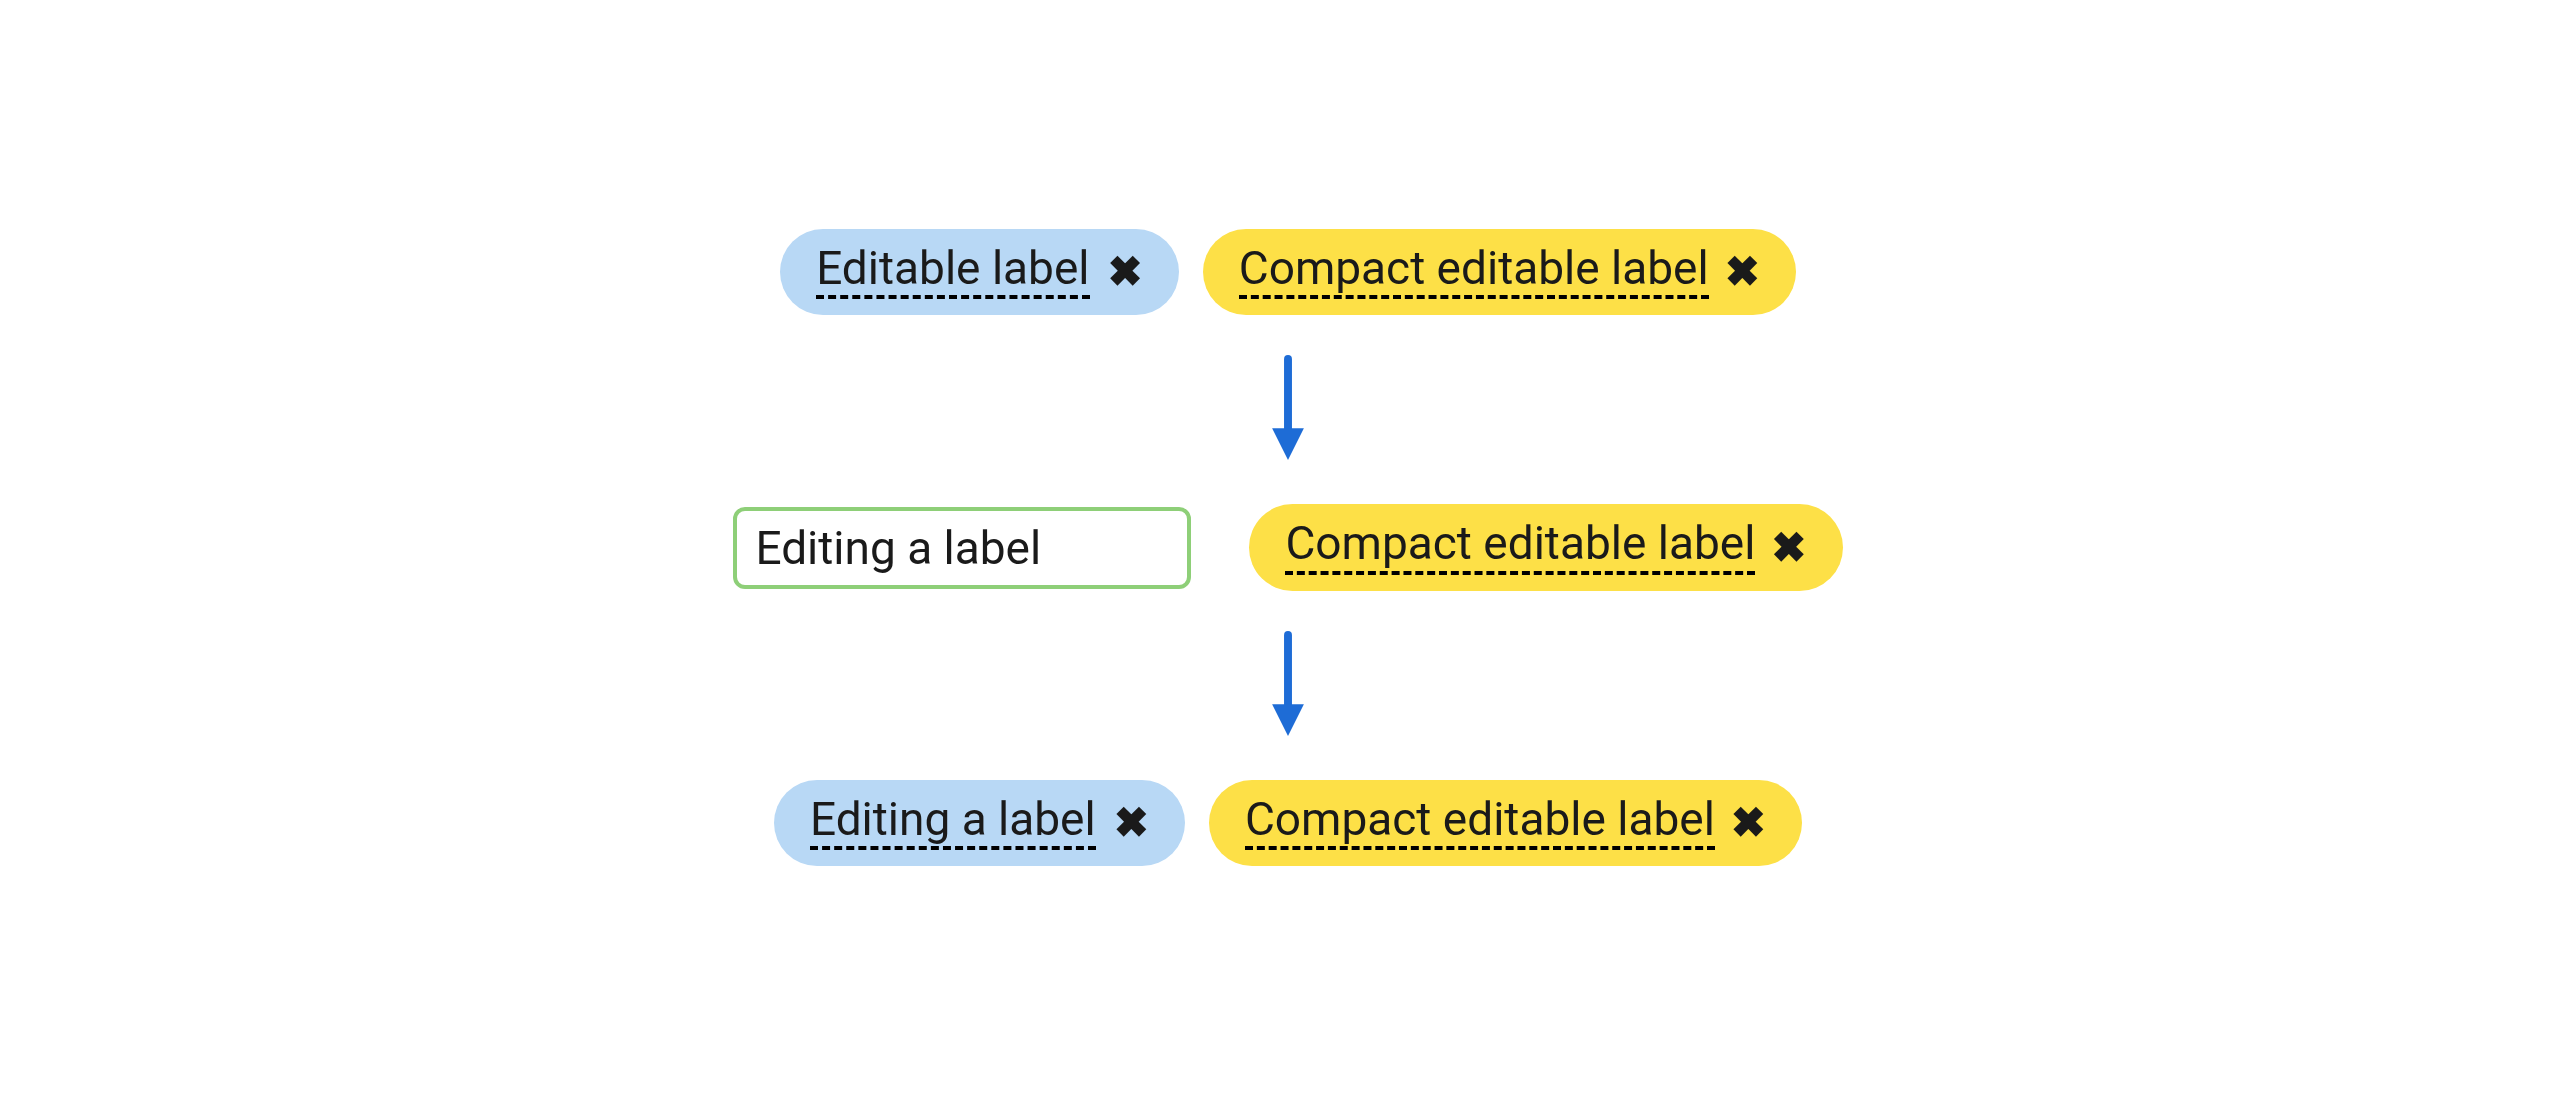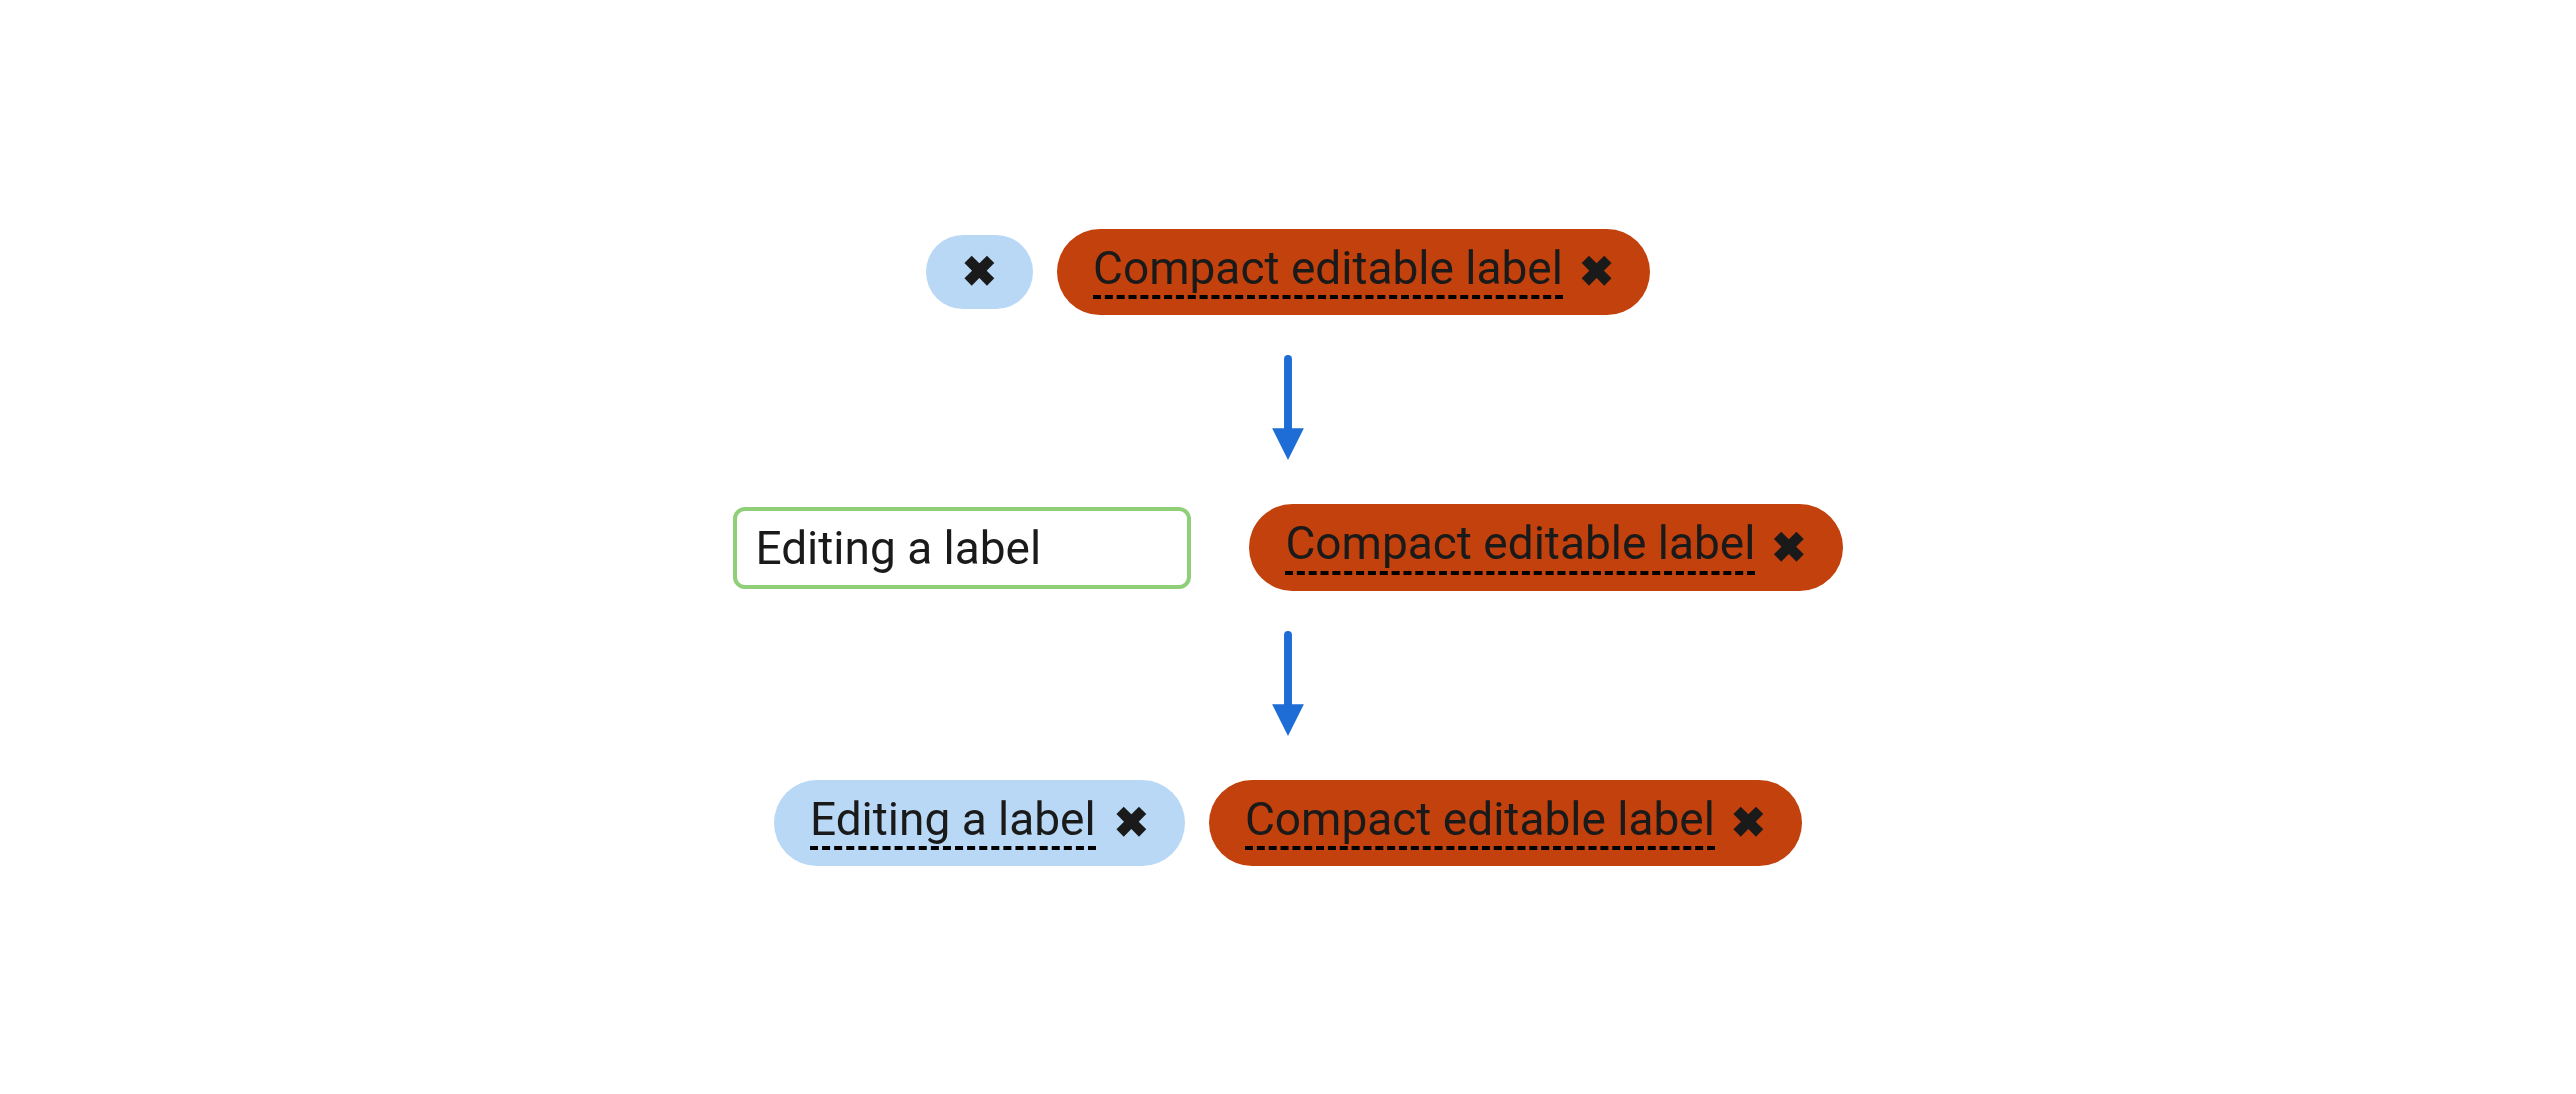--- a/index.html
+++ b/index.html
@@ -27,21 +27,21 @@
       display: inline-flex;
       align-items: center;
       gap: 18px;
       padding: 14px 36px 16px 36px;
       border-radius: 994px;
       font-size: 46px;
       line-height: 1.1;
       color: #1a1a1a;
     }
     .chip-blue { background: #b8d8f5; }
-    .chip-grey { background: #c2410c; gap: 16px; }
+    .chip-grey { background: #fde047; gap: 16px; }
     .chip-label {
       border-bottom: 4px dashed #000;
       padding-bottom: 2px;
     }
     .close-icon {
       font-weight: 900;
       font-size: 42px;
       line-height: 1;
       display: inline-flex;
       align-items: center;
@@ -67,20 +67,21 @@
     .arrow svg { display: block; }
     .row2-left-gap { margin-right: 34px; }
   </style>
 </head>
 <body>
 
 <div class="stage">
 
   <div class="row">
     <div class="chip chip-blue">
+      <span class="chip-label">Editable label</span>
       <span class="close-icon">✖</span>
     </div>
     <div class="chip chip-grey">
       <span class="chip-label">Compact editable label</span>
       <span class="close-icon">✖</span>
     </div>
   </div>
 
   <div class="arrow">
     <svg width="40" height="109" viewBox="0 0 40 110">

